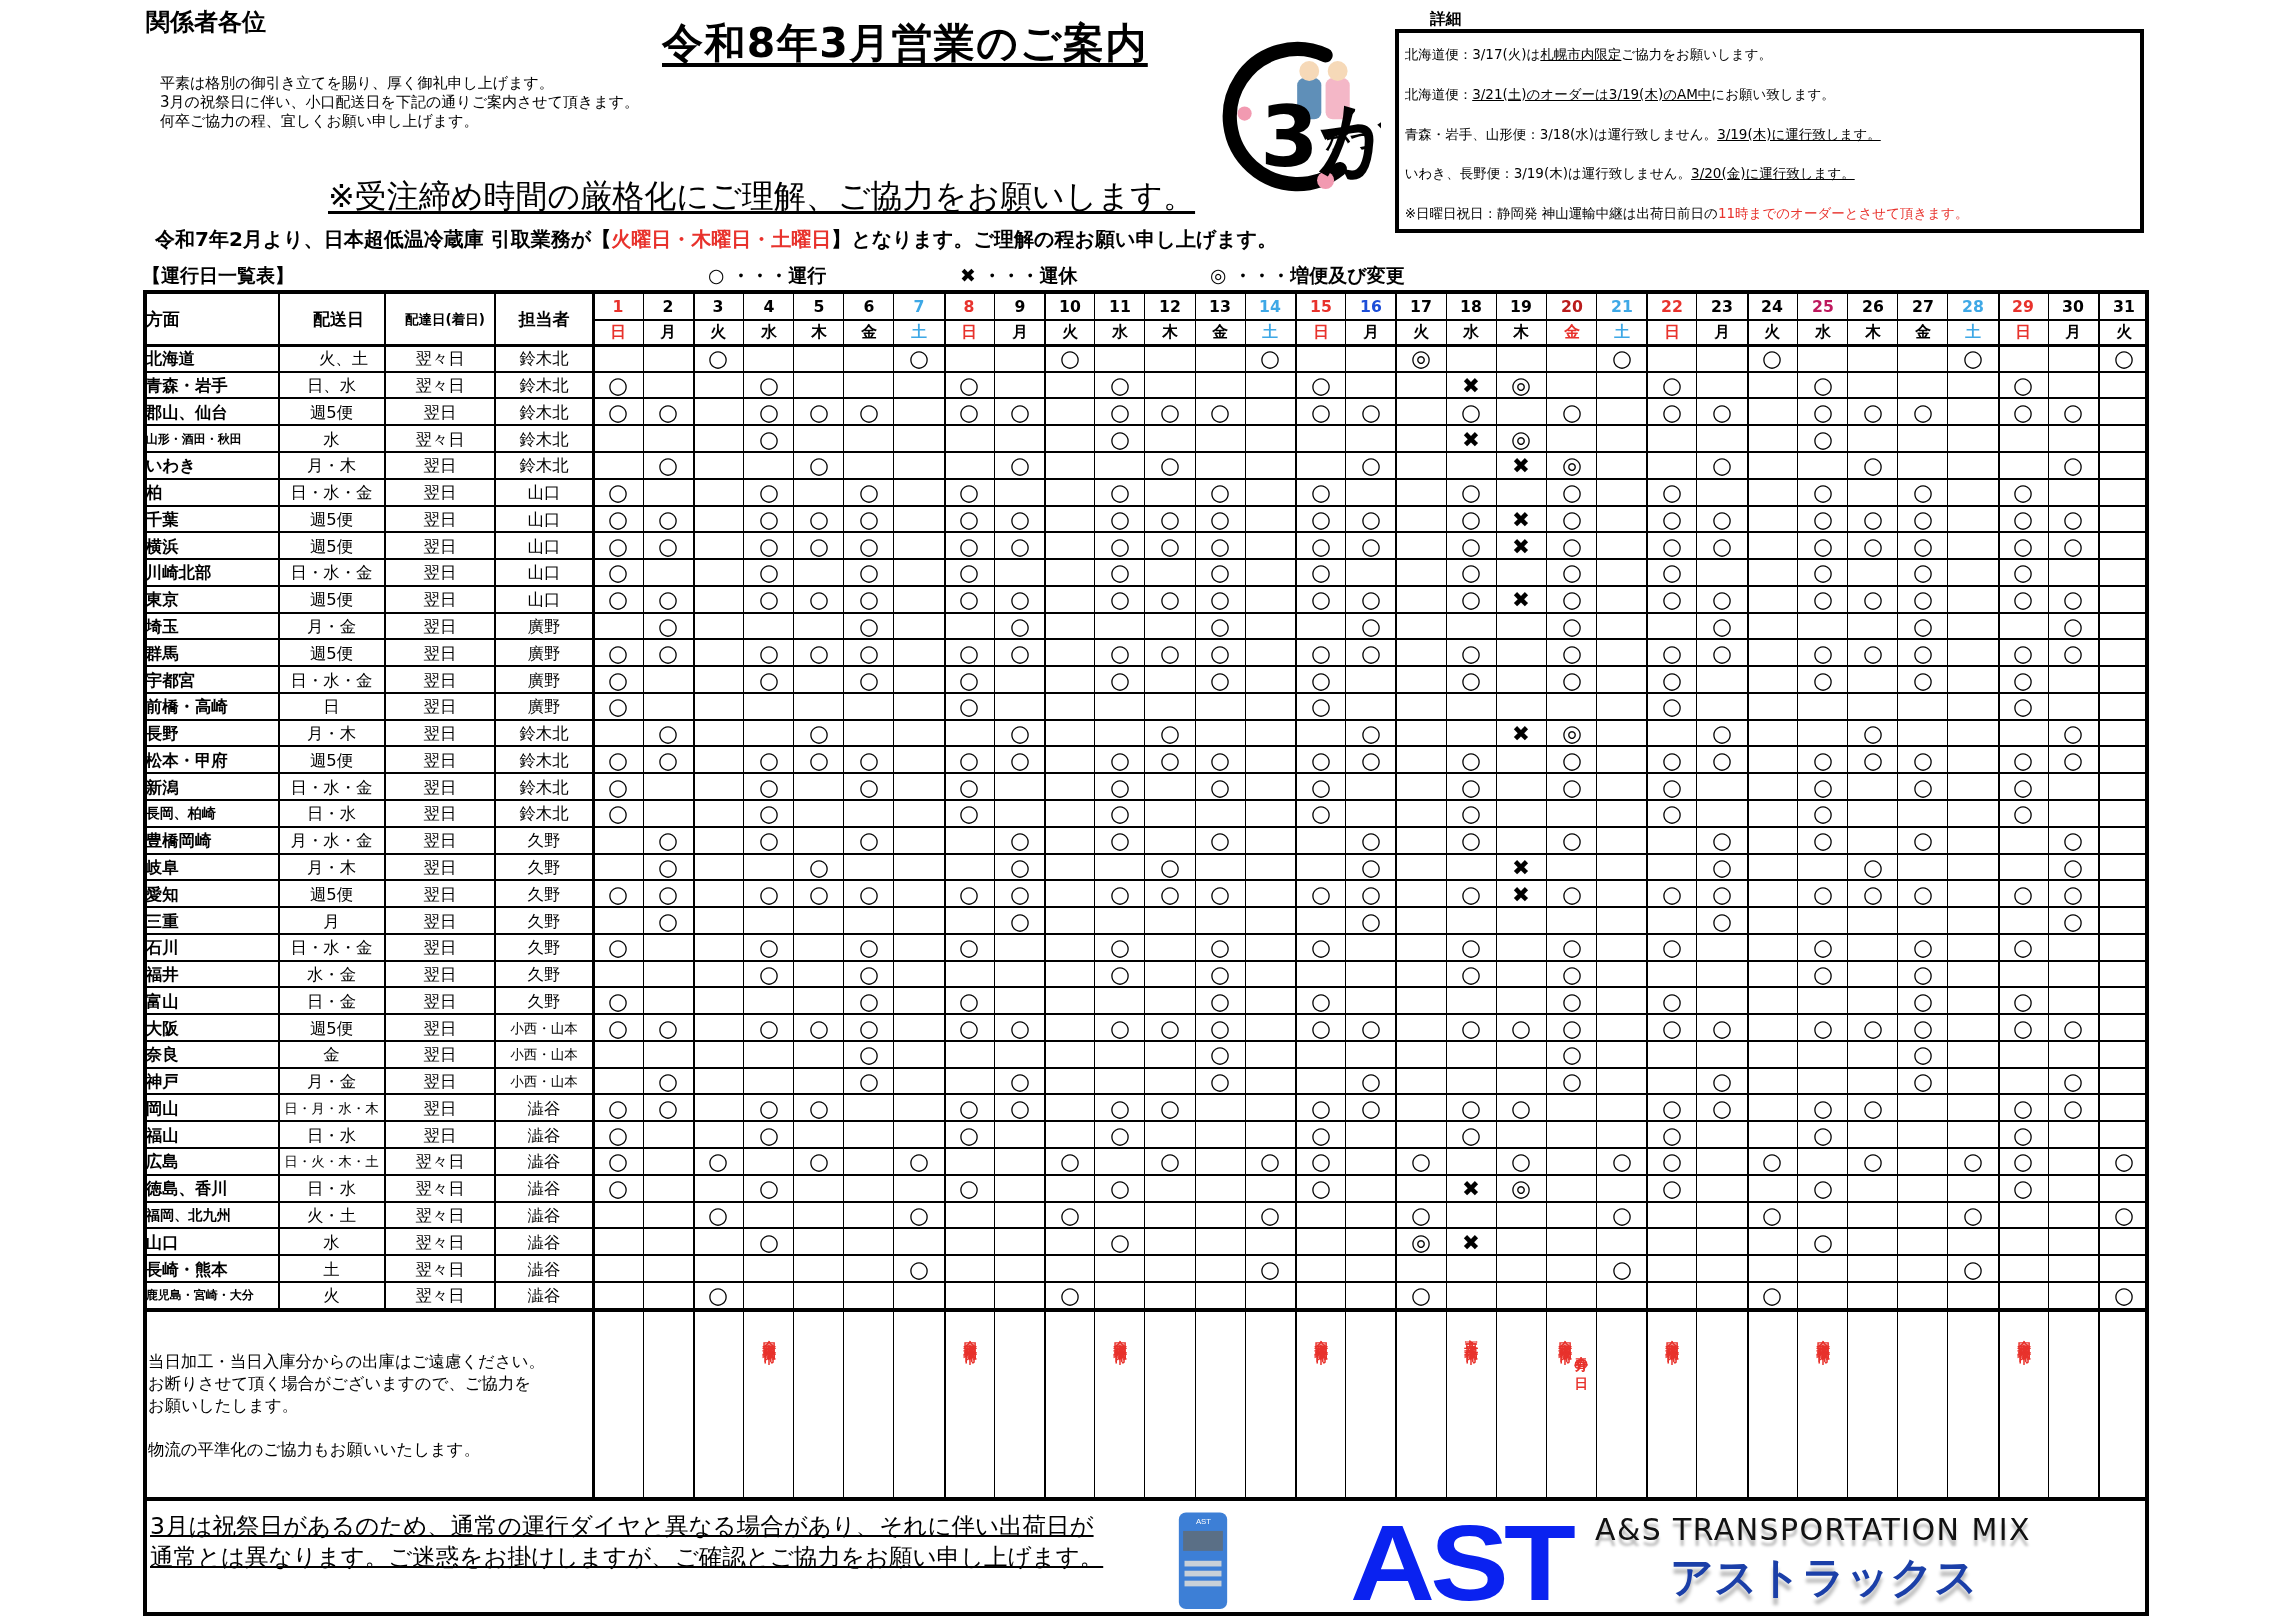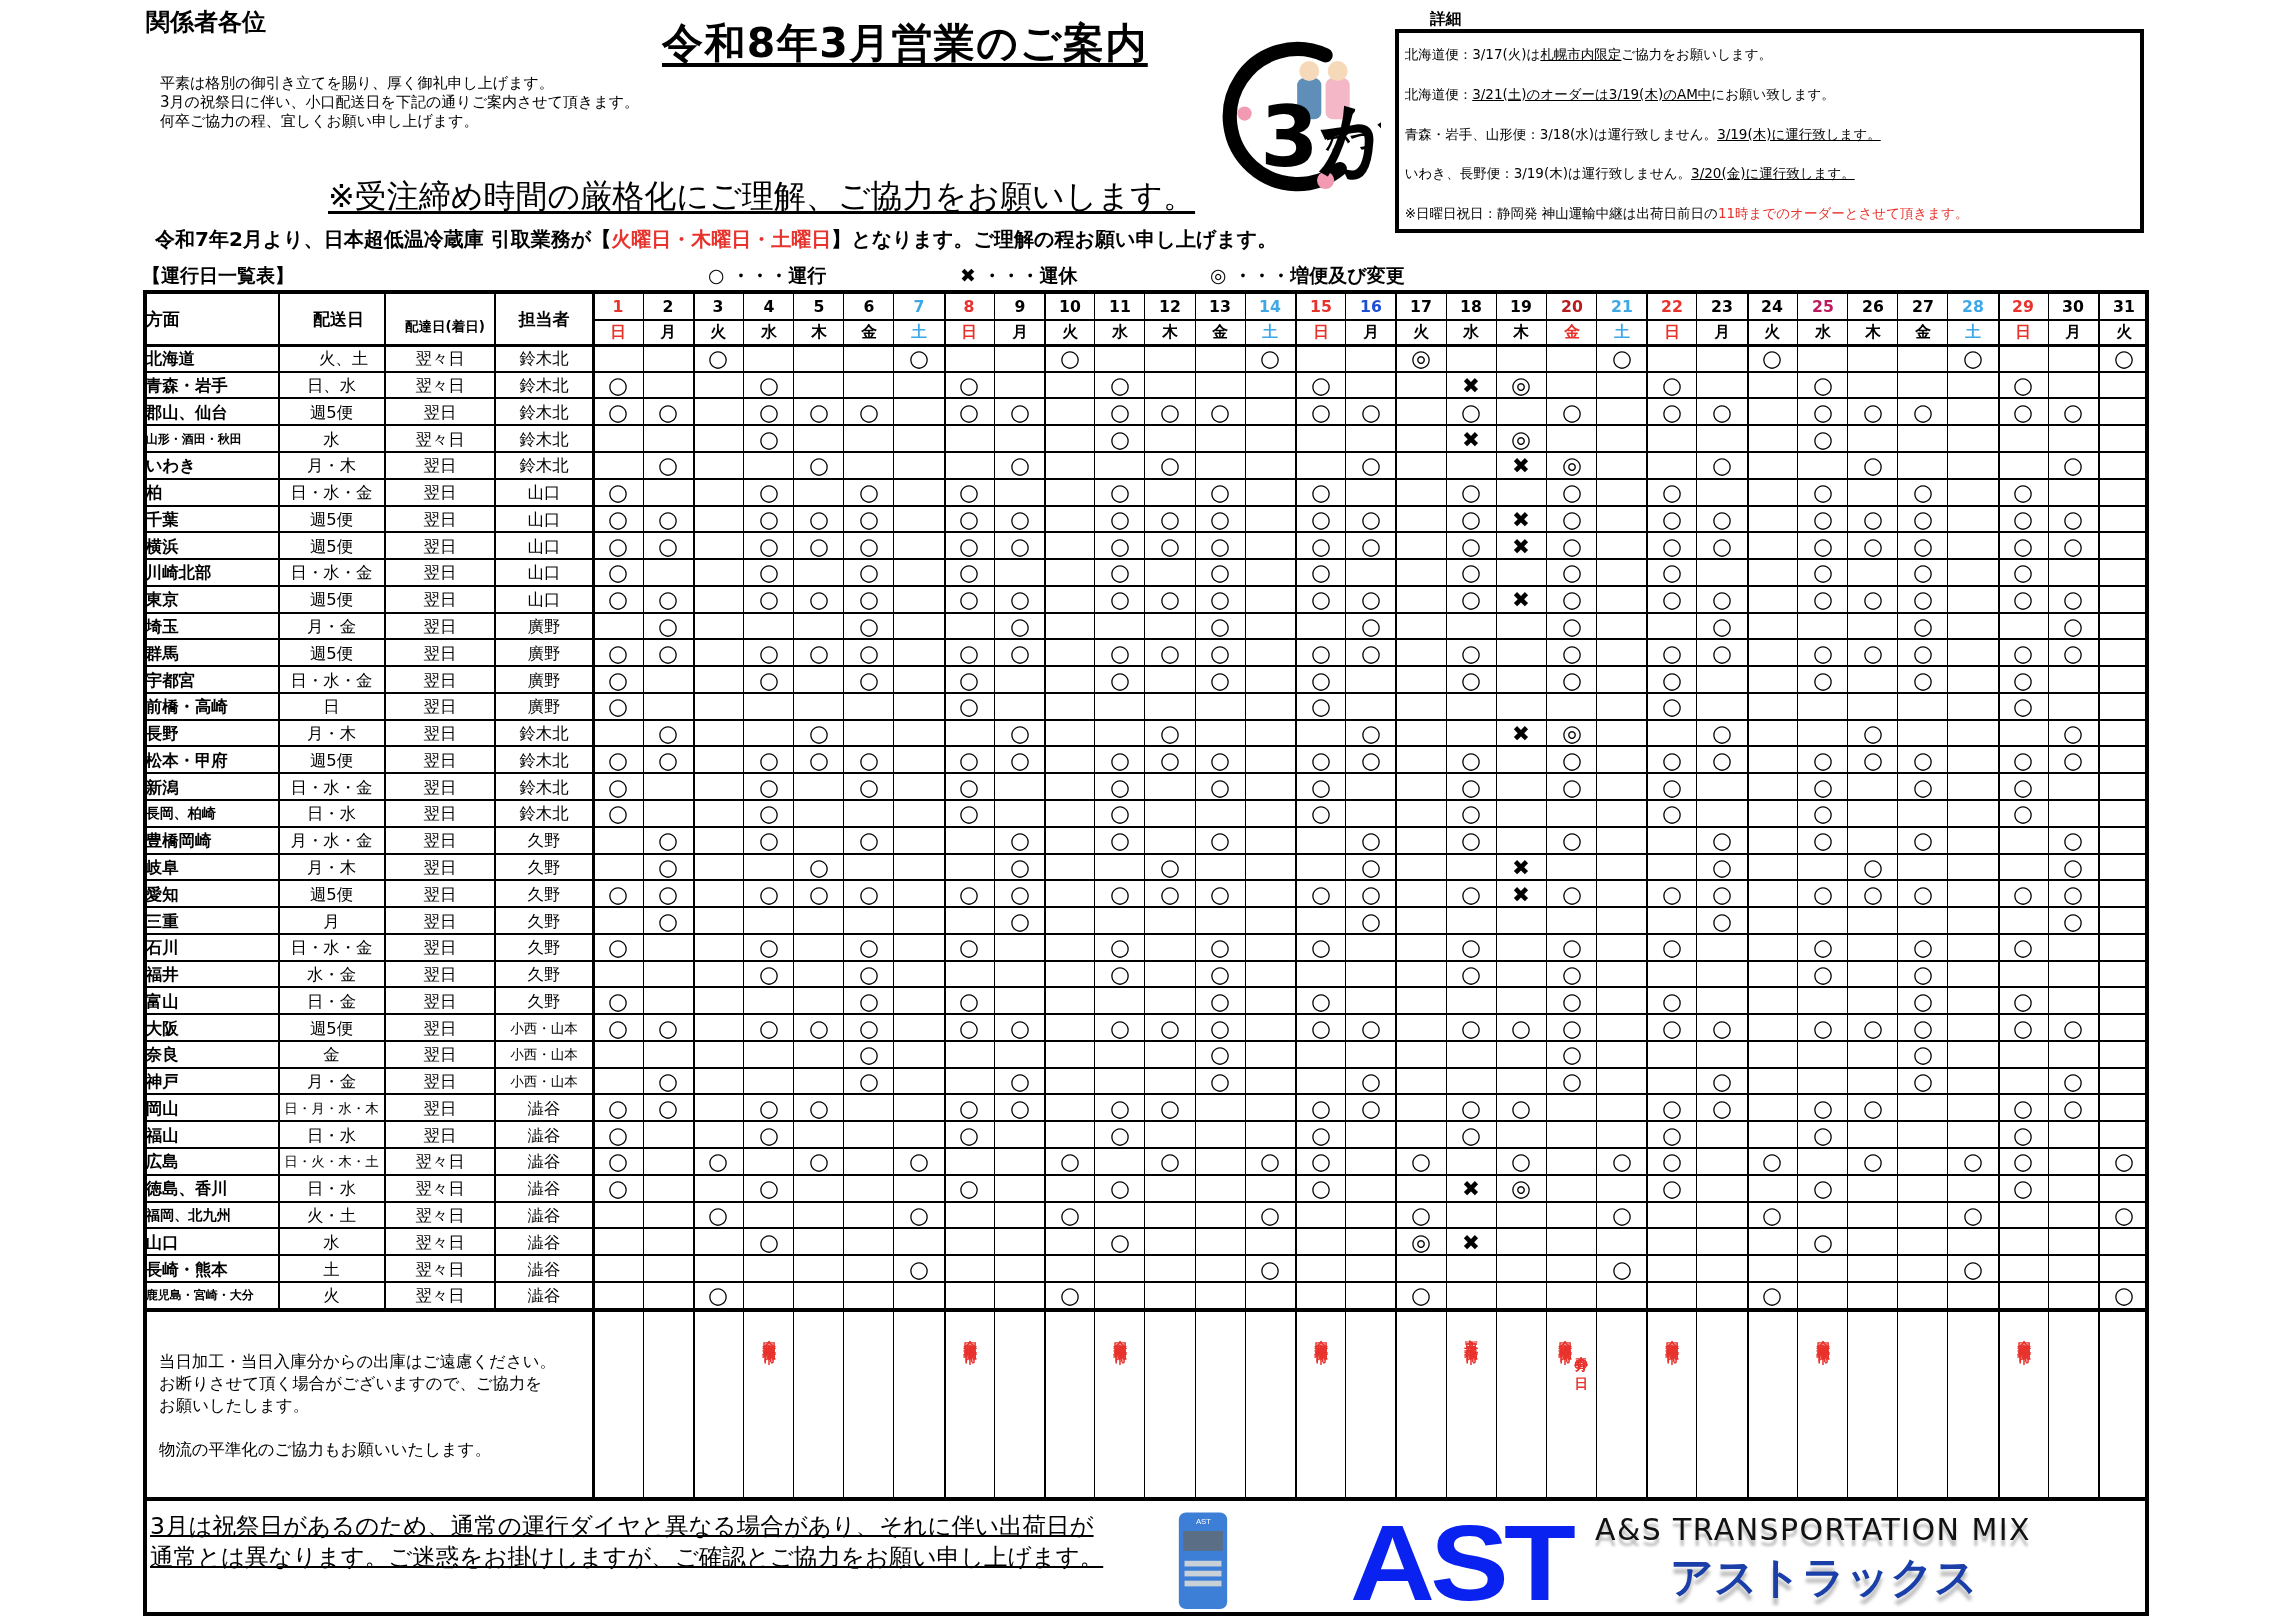--- a/index.html
+++ b/index.html
@@ -22,21 +22,21 @@
   
   .frame{left:143px;top:290px;width:2006px;height:1326px;border:4.3px solid #000;box-sizing:border-box;}
   .hline{position:absolute;height:0;border-top:3.6px solid #000;}
   .vline{position:absolute;width:0;border-left:2.1px solid #000;}
   .cell{position:absolute;display:flex;align-items:center;justify-content:center;font-size:16.4px;font-weight:bold;overflow:hidden;white-space:nowrap;box-sizing:border-box;}
   .cell.left{justify-content:flex-start;padding-left:2.8px;}
   .hdr{font-size:17px;font-weight:bold;}
   .mark{font-size:23px;font-weight:normal;line-height:1;}
   .mark.cancel{font-size:21.4px;font-weight:bold;}
   .vnote{position:absolute;writing-mode:vertical-rl;font-size:13.5px;font-weight:bold;color:#e8322c;letter-spacing:2.1px;line-height:15.7px;}
-  .notes-text{left:148px;top:1351px;font-size:16.4px;line-height:22px;margin-left:11px;}
+  .notes-text{left:148px;top:1351px;font-size:16.4px;line-height:22px;}
   .footer-text{left:150px;top:1511px;font-size:23.5px;line-height:31px;text-decoration:underline;text-decoration-thickness:2.1px;width:961px;}
   .truck{left:1176px;top:1511px;width:54px;height:101px;}
   .ast{left:1350px;top:1515px;font-size:107px;font-weight:bold;color:#0a22f0;font-family:"Liberation Sans",sans-serif;line-height:96px;letter-spacing:-4.3px;transform:scaleX(1.1);transform-origin:left;}
   .brand-en{left:1595px;top:1512px;font-size:30px;letter-spacing:1.4px;color:#111;text-shadow:0 5.7px 2.8px #bbb;}
   .brand-jp{left:1670px;top:1549px;font-size:43px;font-weight:bold;color:#1b3fa8;text-shadow:0 7.1px 3.6px #bbb;}
 </style>
 </head>
 <body>
 
 <div class="abs addressee">関係者各位</div>
@@ -148,21 +148,21 @@
     <div class="vline" style="left:1747px;top:293px;height:1206px;border-left-width:2.8px"></div>
     <div class="vline" style="left:1797px;top:293px;height:1206px;border-left-width:1.4px"></div>
     <div class="vline" style="left:1847px;top:293px;height:1206px;border-left-width:1.4px"></div>
     <div class="vline" style="left:1897px;top:293px;height:1206px;border-left-width:1.4px"></div>
     <div class="vline" style="left:1947px;top:293px;height:1206px;border-left-width:1.4px"></div>
     <div class="vline" style="left:1998px;top:293px;height:1206px;border-left-width:2.8px"></div>
     <div class="vline" style="left:2048px;top:293px;height:1206px;border-left-width:1.4px"></div>
     <div class="vline" style="left:2098px;top:293px;height:1206px;border-left-width:2.8px"></div>
     <div class="cell hdr left" style="left:143px;top:293px;width:135px;height:53px;">方面</div>
     <div class="cell hdr " style="left:278px;top:293px;width:121px;height:53px;text-align:right;">配送日</div>
-    <div class="cell hdr " style="left:385px;top:300px;width:120px;height:53px;font-size:13.5px;">配達日(着日)</div>
+    <div class="cell hdr " style="left:385px;top:293px;width:120px;height:53px;font-size:13.5px;">配達日(着日)</div>
     <div class="cell hdr " style="left:495px;top:293px;width:98px;height:53px;">担当者</div>
     <div class="cell hdr" style="left:593px;top:293px;width:50px;height:26px;color:#e8322c;font-size:15.7px">1</div>
     <div class="cell hdr" style="left:593px;top:319px;width:50px;height:26px;color:#e8322c;font-size:15.7px">日</div>
     <div class="cell hdr" style="left:643px;top:293px;width:50px;height:26px;color:#000;font-size:15.7px">2</div>
     <div class="cell hdr" style="left:643px;top:319px;width:50px;height:26px;color:#000;font-size:15.7px">月</div>
     <div class="cell hdr" style="left:693px;top:293px;width:50px;height:26px;color:#000;font-size:15.7px">3</div>
     <div class="cell hdr" style="left:693px;top:319px;width:50px;height:26px;color:#000;font-size:15.7px">火</div>
     <div class="cell hdr" style="left:744px;top:293px;width:50px;height:26px;color:#000;font-size:15.7px">4</div>
     <div class="cell hdr" style="left:744px;top:319px;width:50px;height:26px;color:#000;font-size:15.7px">水</div>
     <div class="cell hdr" style="left:794px;top:293px;width:50px;height:26px;color:#000;font-size:15.7px">5</div>

